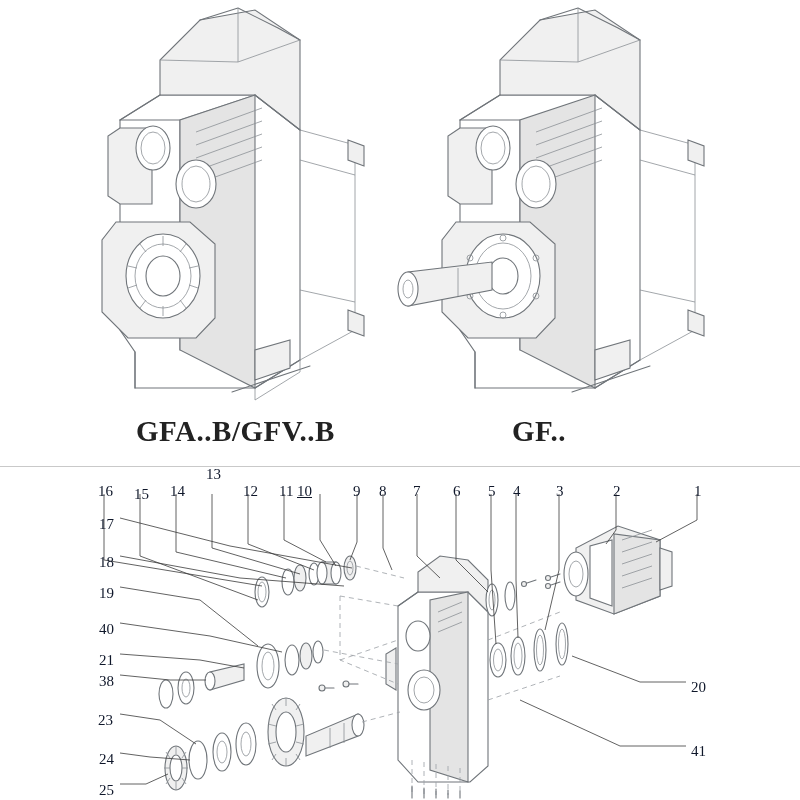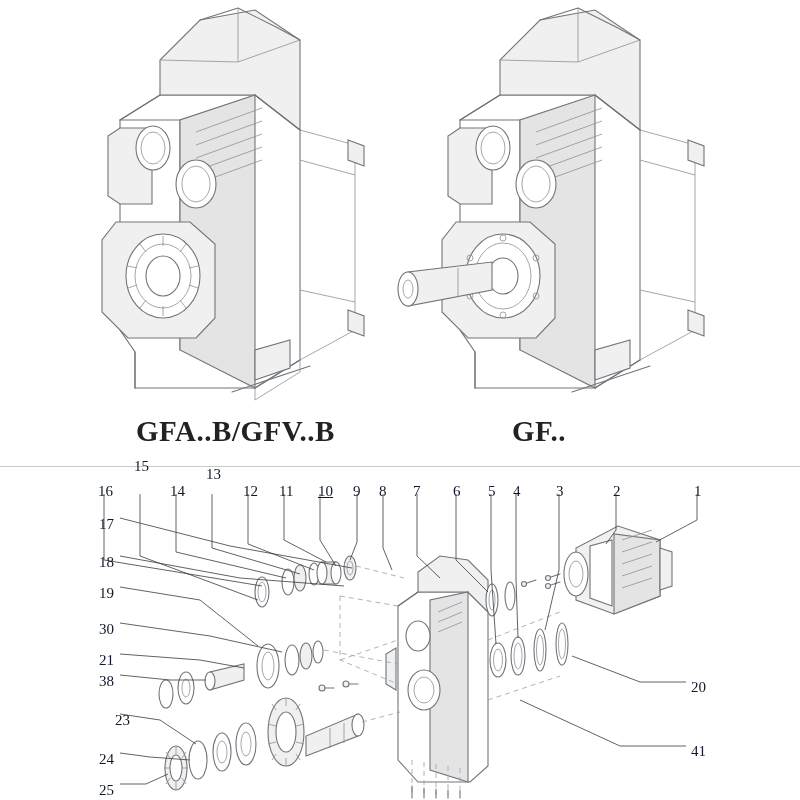--- a/index.html
+++ b/index.html
@@ -358,41 +358,41 @@
     </g>
   </svg>
 
   <div class="divider"></div>
 
   <div class="cap cap-left">GFA..B/GFV..B</div>
   <div class="cap cap-right">GF..</div>
 
   <div id="labels">
       <div class="num" style="left: 98px; top: 483px;">16</div>
-      <div class="num" style="left: 134px; top: 458px;">15</div>
+      <div class="num" style="left: 134px; top: 486px;">15</div>
       <div class="num" style="left: 170px; top: 483px;">14</div>
       <div class="num" style="left: 206px; top: 466px;">13</div>
       <div class="num" style="left: 243px; top: 483px;">12</div>
       <div class="num" style="left: 279px; top: 483px;">11</div>
-      <div class="num" style="left: 318px; top: 483px; text-decoration: underline;">10</div>
+      <div class="num" style="left: 297px; top: 483px; text-decoration: underline;">10</div>
       <div class="num" style="left: 353px; top: 483px;">9</div>
       <div class="num" style="left: 379px; top: 483px;">8</div>
       <div class="num" style="left: 413px; top: 483px;">7</div>
       <div class="num" style="left: 453px; top: 483px;">6</div>
       <div class="num" style="left: 488px; top: 483px;">5</div>
       <div class="num" style="left: 513px; top: 483px;">4</div>
       <div class="num" style="left: 556px; top: 483px;">3</div>
       <div class="num" style="left: 613px; top: 483px;">2</div>
       <div class="num" style="left: 694px; top: 483px;">1</div>
       <div class="num" style="left: 99px; top: 516px;">17</div>
       <div class="num" style="left: 99px; top: 554px;">18</div>
       <div class="num" style="left: 99px; top: 585px; font-family: Liberation Serif, serif;">19</div>
-      <div class="num" style="left: 99px; top: 621px;">30</div>
+      <div class="num" style="left: 99px; top: 621px;">40</div>
       <div class="num" style="left: 99px; top: 652px;">21</div>
       <div class="num" style="left: 99px; top: 673px;">38</div>
-      <div class="num" style="left: 115px; top: 712px; text-align: center;">23</div>
+      <div class="num" style="left: 98px; top: 712px; text-align: center;">23</div>
       <div class="num" style="left: 99px; top: 751px;">24</div>
       <div class="num" style="left: 99px; top: 782px;">25</div>
       <div class="num" style="left: 691px; top: 679px;">20</div>
       <div class="num" style="left: 691px; top: 743px;">41</div>
     </div>
 
 </div>
 
 </body></html>

